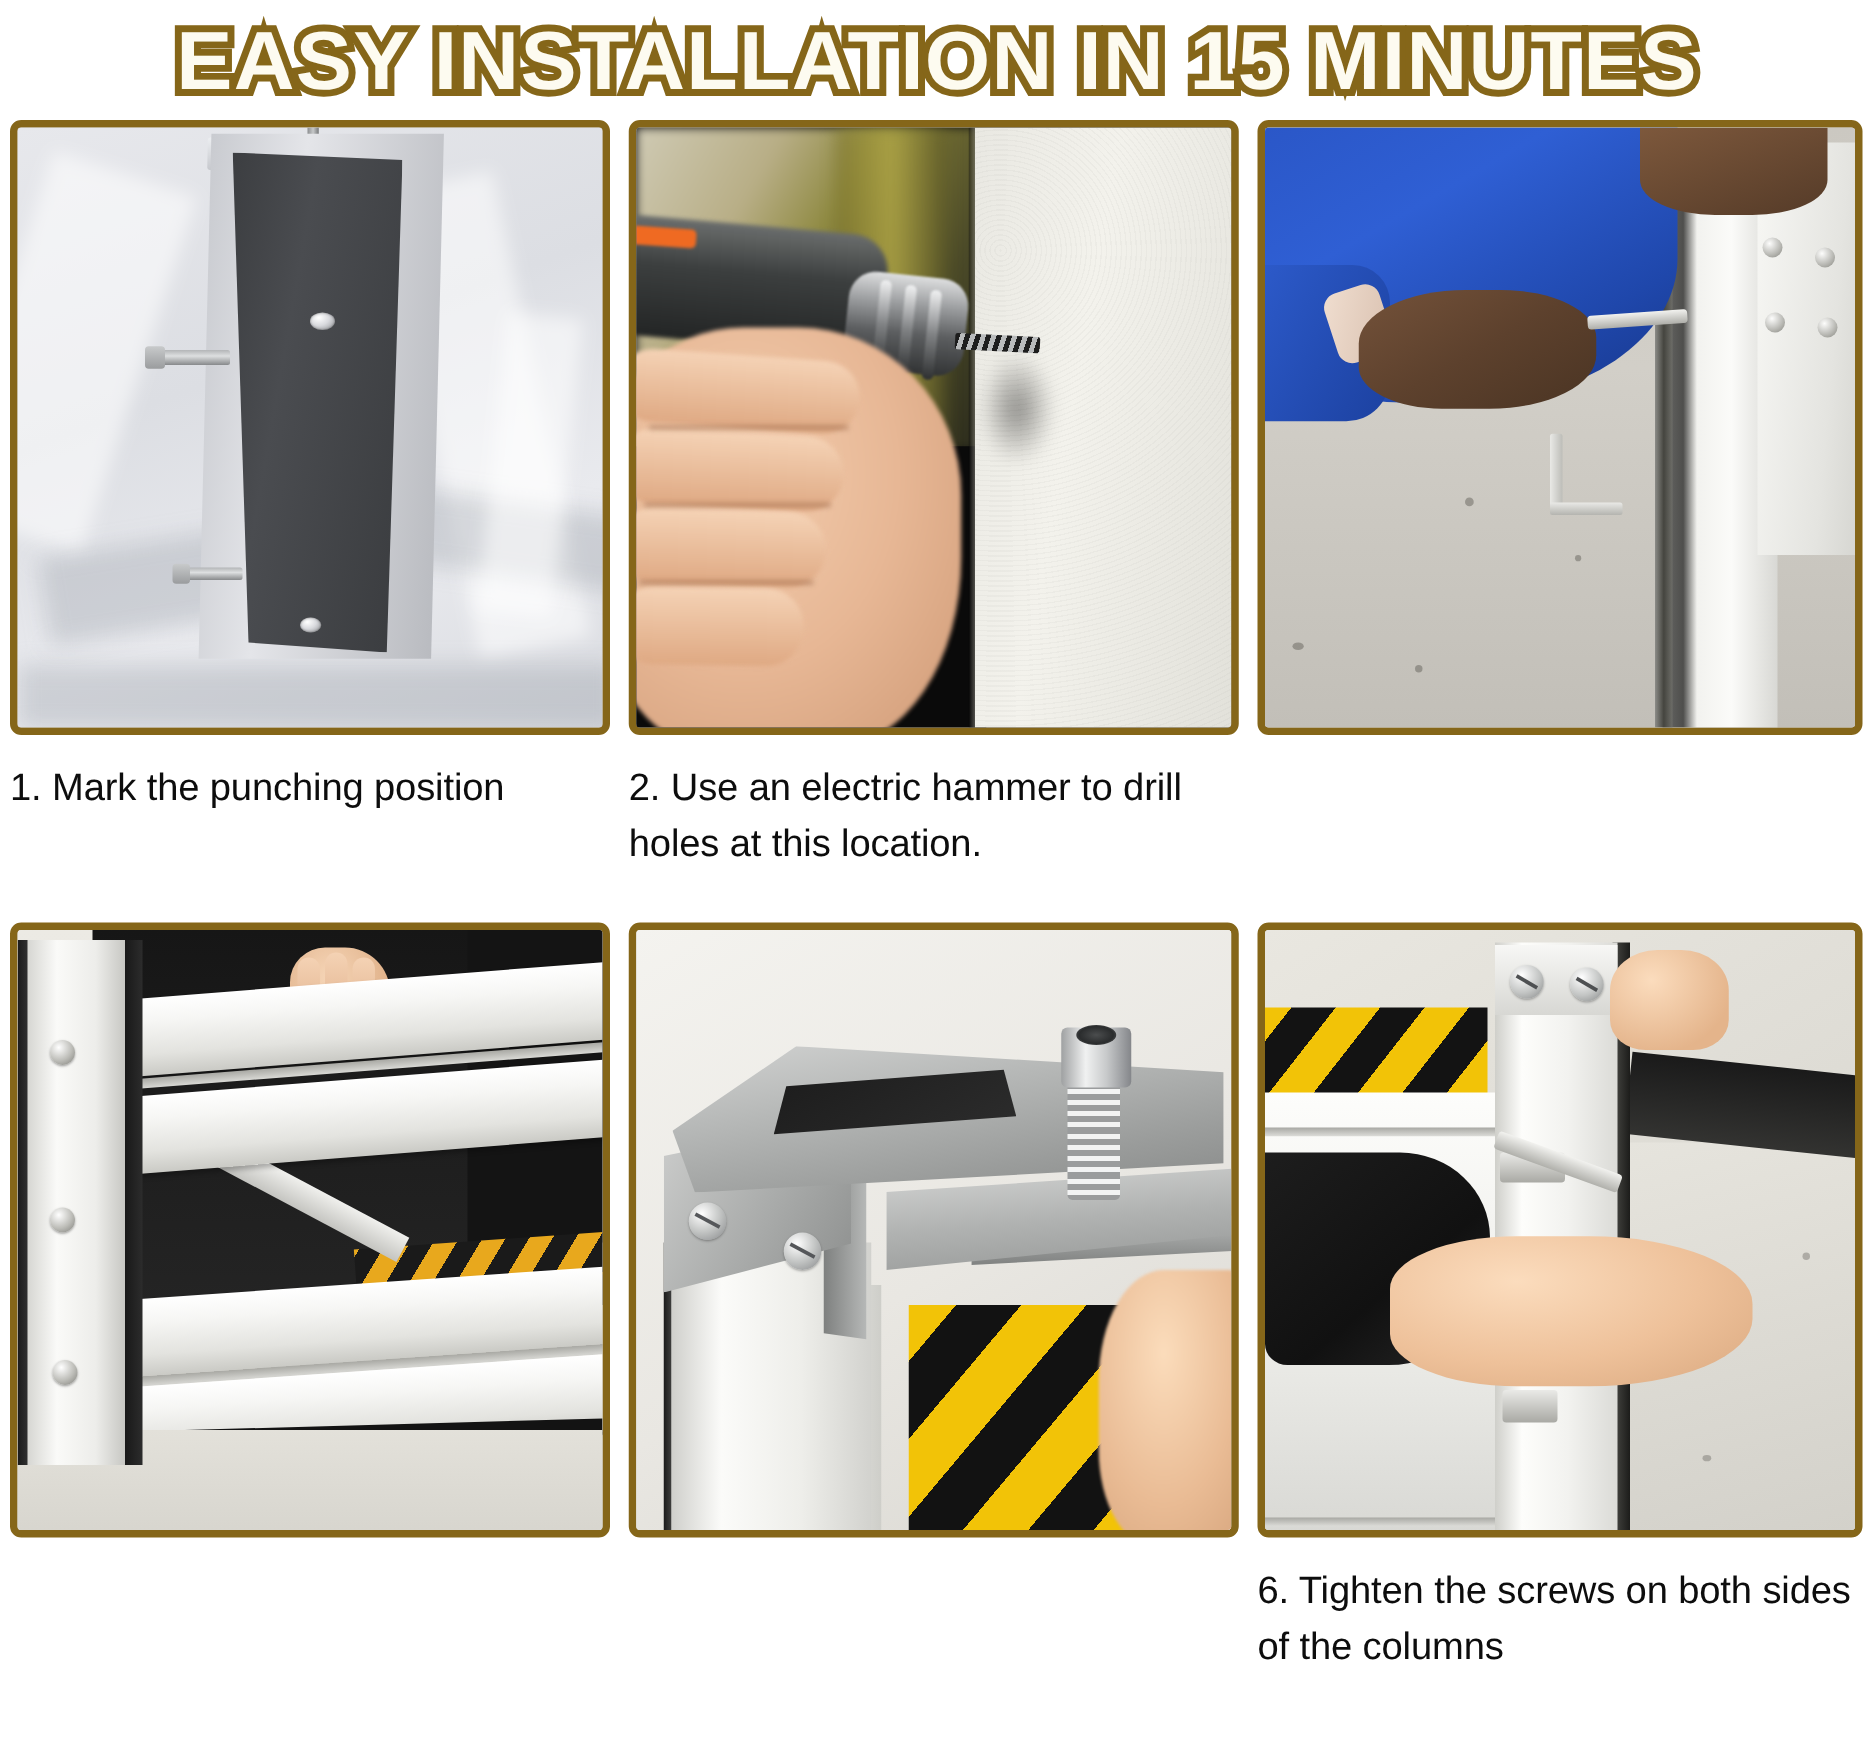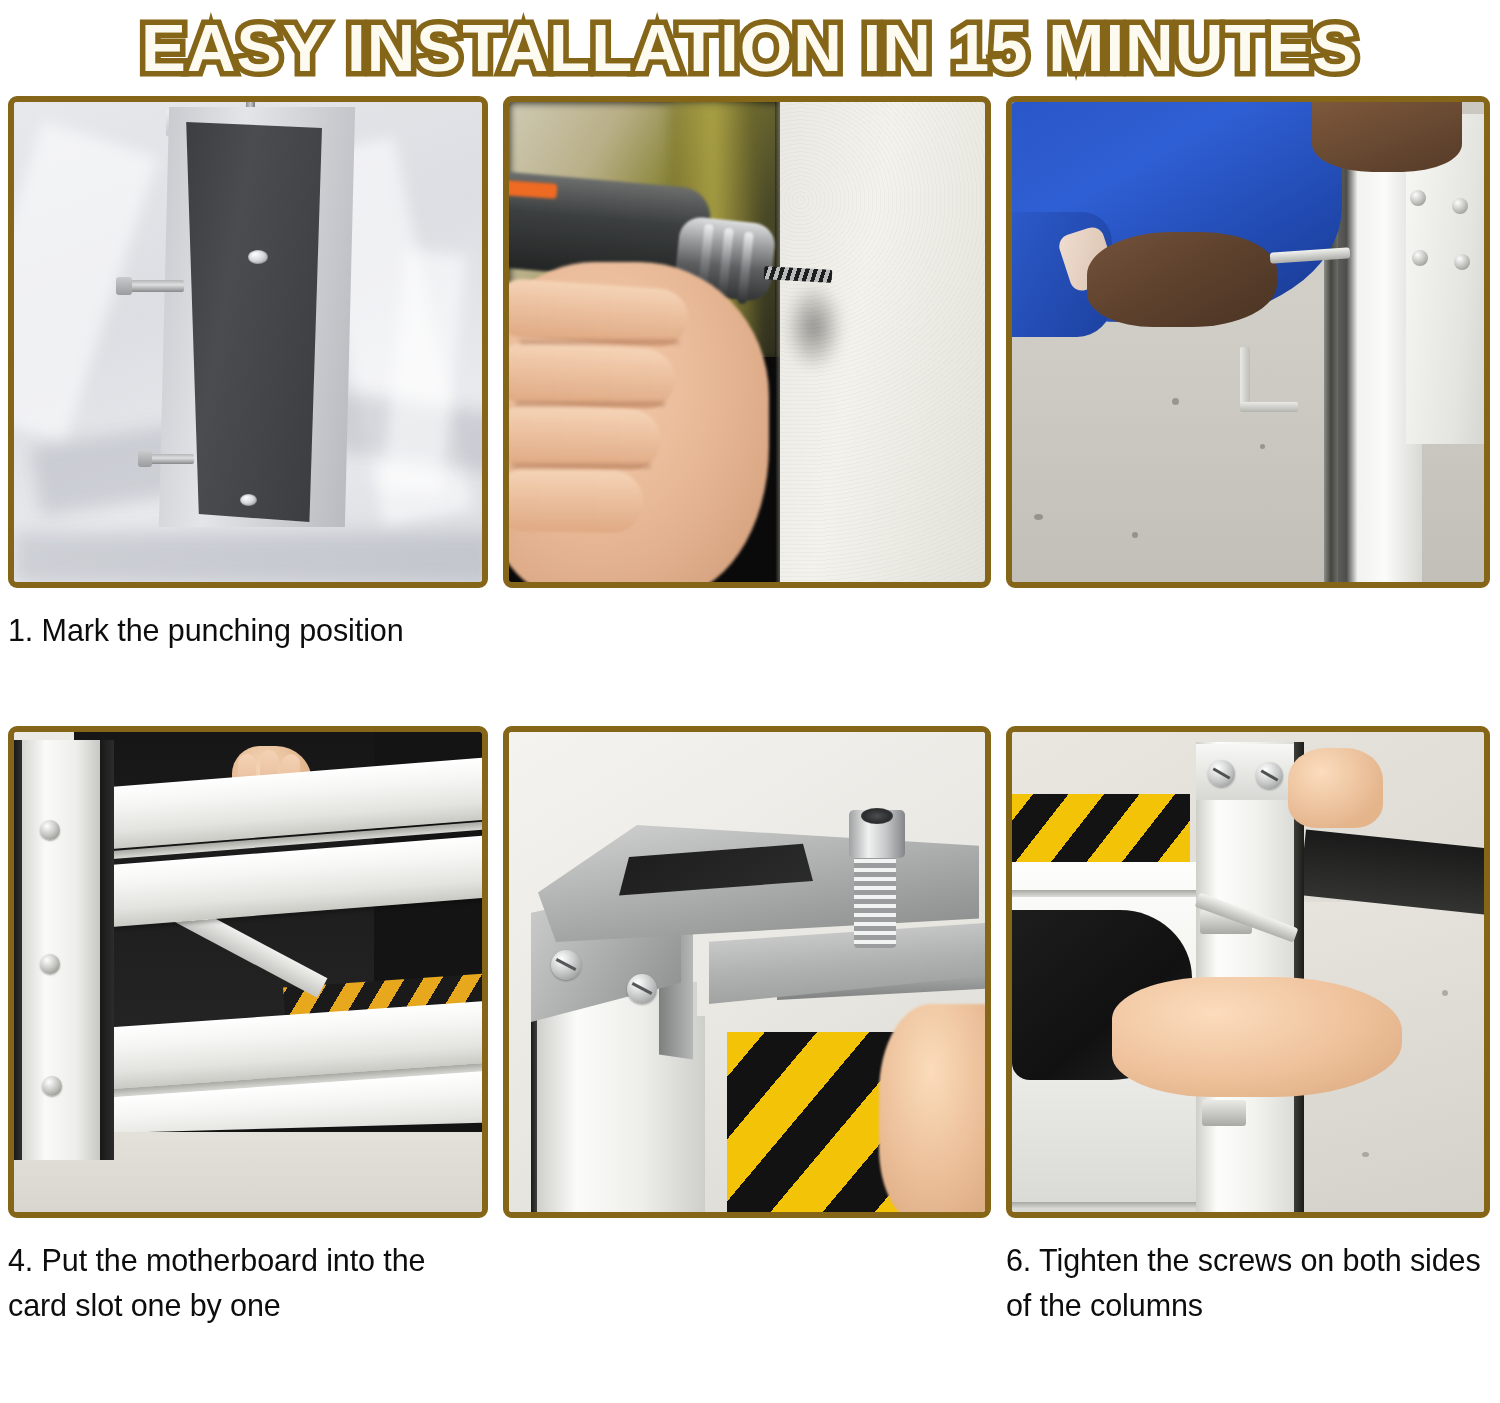--- a/index.html
+++ b/index.html
@@ -38,21 +38,21 @@
   }
 
   
   .steps-grid {
     width: 1500px;
     display: grid;
     grid-template-columns: 497px 503px 500px;
     padding: 0;
   }
   .step-cell {
-    padding: 0 8px 0 8px;
+    padding: 0 8px 12px 8px;
     box-sizing: border-box;
   }
   .step-cell.col1 { padding-left: 8px; padding-right: 9px; }
   .step-cell.col2 { padding-left: 6px; padding-right: 9px; }
   .step-cell.col3 { padding-left: 6px; padding-right: 10px; }
 
   .photo-frame {
     border: 6px solid #856619;
     border-radius: 9px;
     overflow: hidden;
@@ -559,20 +559,21 @@
         <div class="hand"></div>
         <div class="finger" style="left:-16px;top:182px;width:195px;height:58px;transform:rotate(4deg);"></div>
         <div class="finger" style="left:-16px;top:244px;width:182px;height:60px;transform:rotate(3deg);"></div>
         <div class="finger" style="left:-16px;top:306px;width:168px;height:60px;transform:rotate(2deg);"></div>
         <div class="finger" style="left:-16px;top:368px;width:150px;height:62px;transform:rotate(1deg);"></div>
         <div class="finger-line" style="left:10px;top:238px;width:160px;height:4px;"></div>
         <div class="finger-line" style="left:6px;top:300px;width:150px;height:4px;"></div>
         <div class="finger-line" style="left:2px;top:362px;width:140px;height:4px;"></div>
       </div>
     </div>
+    <div class="caption">2. Use an electric hammer to drill holes at this location.</div>
   </div>
 
   <div class="step-cell col3 row1">
     <div class="photo-frame row1">
       <div class="photo p3">
         <div class="floor"></div>
         <div class="speck" style="left:160px;top:296px;width:7px;height:7px;"></div>
         <div class="speck" style="left:248px;top:342px;width:5px;height:5px;"></div>
         <div class="speck" style="left:22px;top:412px;width:9px;height:6px;"></div>
         <div class="speck" style="left:120px;top:430px;width:6px;height:6px;"></div>
@@ -617,21 +618,20 @@
         <div class="baseline"></div>
         <div class="floor"></div>
         <div class="col-slot-dark"></div>
         <div class="col-left-dark"></div>
         <div class="col-left"></div>
         <div class="col-screw" style="left:26px;top:88px;"></div>
         <div class="col-screw" style="left:26px;top:222px;"></div>
         <div class="col-screw" style="left:28px;top:344px;"></div>
       </div>
     </div>
-    <div class="caption">4. Put the motherboard into the card slot one by one</div>
   </div>
 
   <div class="step-cell col2 row2">
     <div class="photo-frame row2">
       <div class="photo p5">
         <div class="bg"></div>
         <div class="hazard"></div>
         <div class="hand"></div>
         <div class="board-white"></div>
         <div class="col-dark-edge"></div>

